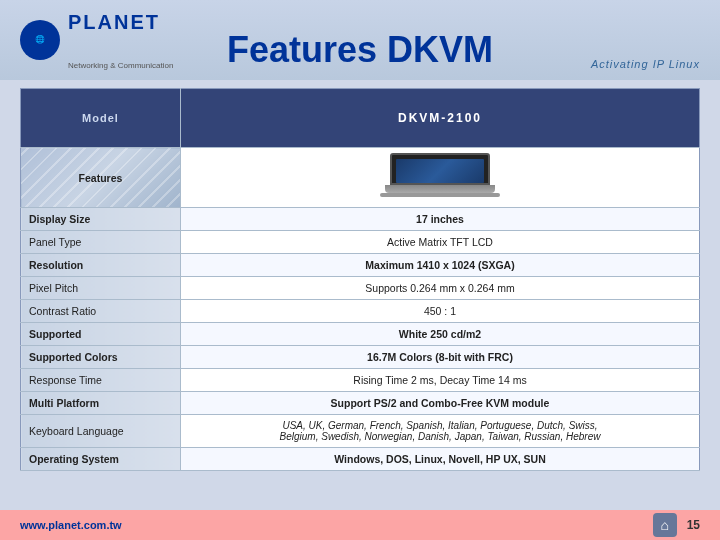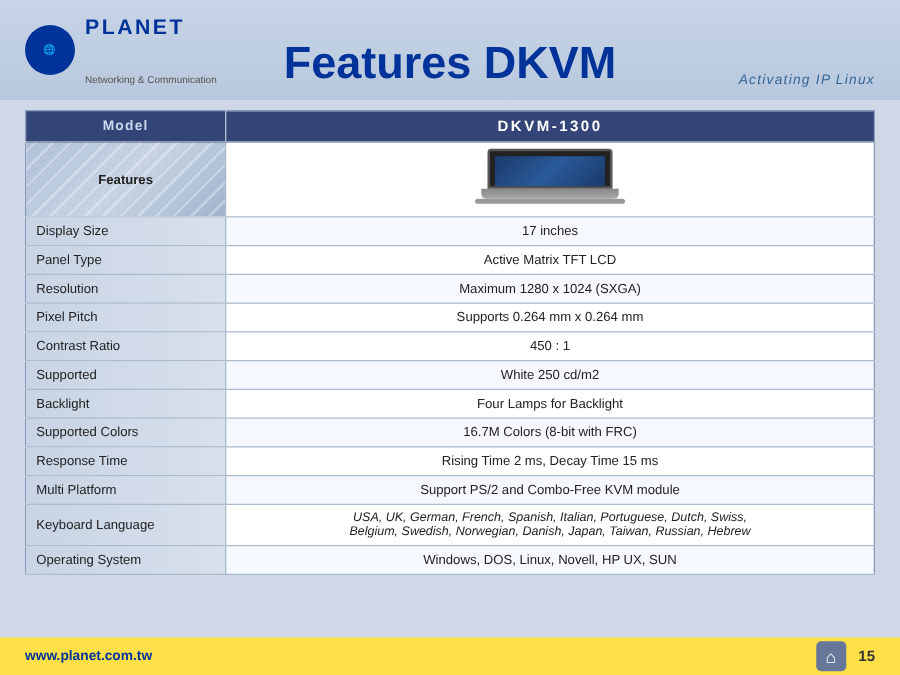--- a/index.html
+++ b/index.html
@@ -95,21 +95,21 @@
     .features-table tr {
       border-bottom: 1px solid #aabbcc;
     }
 
     .features-table .header-row {
       background: #334477;
       color: white;
     }
 
     .features-table .header-row td {
-      padding: 5px 10px;
+      padding: 22px 10px;
       font-weight: bold;
       text-align: center;
       letter-spacing: 1px;
       font-size: 12px;
       color: #ffffff;
     }
 
     .left-col {
       background: linear-gradient(to right, #c8d4e4, #d8e0ec);
       width: 160px;
@@ -189,34 +189,35 @@
     .laptop-foot {
       width: 120px;
       height: 4px;
       background: #999;
       border-radius: 2px;
       margin: 0 auto;
     }
 
     .even-row {
       background: #f5f8ff;
+      font-weight: bold;
     }
 
     .odd-row {
       background: #ffffff;
     }
 
     
     .footer {
       position: absolute;
       bottom: 0;
       left: 0;
       right: 0;
       height: 30px;
-      background: #fde047;
+      background: #fca5a5;
       display: flex;
       align-items: center;
       padding: 4px 20px;
       justify-content: space-between;
       margin-top: 48px;
     }
 
     .footer-url {
       font-size: 11px;
       color: #003399;
@@ -245,39 +246,39 @@
 <body>
 
 <div class="page">
 
   <div class="header">
     <div class="logo-area">
       <div class="logo-circle">
         <div class="logo-planet">🌐</div>
       </div>
       <div>
-        <div style="font-size:17px;font-weight:900;color:#003399;letter-spacing:2px;">PLANET</div>
+        <div style="font-size:20px;font-weight:900;color:#003399;letter-spacing:2px;">PLANET</div>
         <div style="font-size:8px;color:#555;margin-top:27px;">Networking &amp; Communication</div>
       </div>
     </div>
 
     <div class="header-title">
       <span>Features </span><span style="color:#003399;">DKVM</span>
     </div>
 
     <div class="activating-text">Activating IP Linux</div>
   </div>
 
   <div class="main-content">
     <table class="features-table">
       <tbody>
 
         <tr class="header-row">
           <td class="left-col" style="background:#334477;color:#ccd8ee;text-align:center;font-size:11px;">Model</td>
-          <td style="text-align:center;font-weight:bold;letter-spacing:2px;font-size:12px;">DKVM-1300</td>
+          <td style="text-align:center;font-weight:bold;letter-spacing:2px;font-size:12px;">DKVM-2100</td>
         </tr>
 
         <tr class="image-row">
           <td class="left-col" style="height:60px;text-align:center;vertical-align:middle;font-weight:bold;">
             <div class="diagonal-lines"></div>
             <span style="position:relative;z-index:1;">Features</span>
           </td>
           <td class="right-col">
             <div class="laptop-img">
               <div class="laptop-screen">
@@ -292,45 +293,41 @@
         <tr class="even-row">
           <td class="left-col">Display Size</td>
           <td class="right-col">17 inches</td>
         </tr>
         <tr class="odd-row">
           <td class="left-col">Panel Type</td>
           <td class="right-col">Active Matrix TFT LCD</td>
         </tr>
         <tr class="even-row">
           <td class="left-col">Resolution</td>
-          <td class="right-col">Maximum 1280 x 1024 (SXGA)</td>
+          <td class="right-col">Maximum 1410 x 1024 (SXGA)</td>
         </tr>
         <tr class="odd-row">
           <td class="left-col">Pixel Pitch</td>
           <td class="right-col">Supports 0.264 mm x 0.264 mm</td>
         </tr>
         <tr class="odd-row">
           <td class="left-col">Contrast Ratio</td>
           <td class="right-col">450 : 1</td>
         </tr>
         <tr class="even-row">
           <td class="left-col">Supported</td>
           <td class="right-col">White 250 cd/m2</td>
         </tr>
-        <tr class="odd-row">
-          <td class="left-col">Backlight</td>
-          <td class="right-col">Four Lamps for Backlight</td>
-        </tr>
         <tr class="even-row">
           <td class="left-col">Supported Colors</td>
           <td class="right-col">16.7M Colors (8-bit with FRC)</td>
         </tr>
         <tr class="odd-row">
           <td class="left-col">Response Time</td>
-          <td class="right-col">Rising Time 2 ms, Decay Time 15 ms</td>
+          <td class="right-col">Rising Time 2 ms, Decay Time 14 ms</td>
         </tr>
         <tr class="even-row">
           <td class="left-col">Multi Platform</td>
           <td class="right-col">Support PS/2 and Combo-Free KVM module</td>
         </tr>
         <tr class="odd-row">
           <td class="left-col">Keyboard Language</td>
           <td class="right-col" style="font-size:10px;font-style:italic;">USA, UK, German, French, Spanish, Italian, Portuguese, Dutch, Swiss,<br>Belgium, Swedish, Norwegian, Danish, Japan, Taiwan, Russian, Hebrew</td>
         </tr>
         <tr class="even-row">

